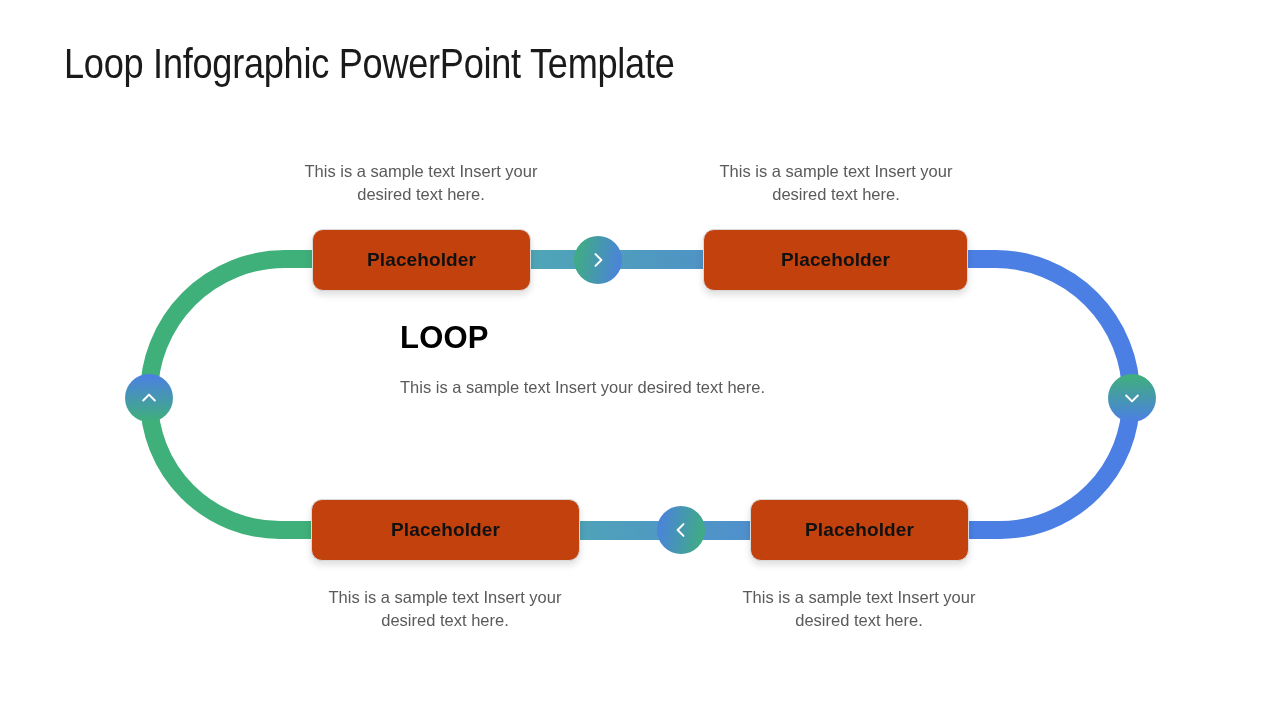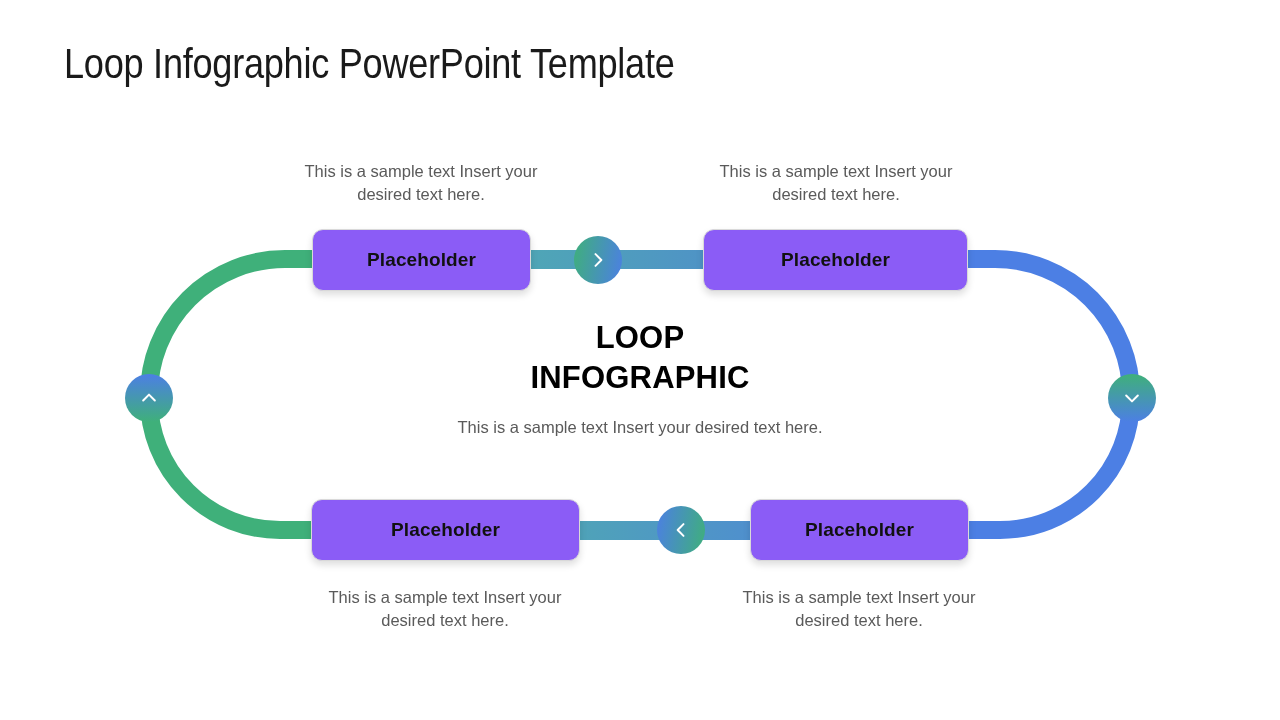--- a/index.html
+++ b/index.html
@@ -40,21 +40,21 @@
     top: 0;
     width: 1280px;
     height: 720px;
     pointer-events: none;
   }
 
   
   .ph-box {
     position: absolute;
     height: 62px;
-    background: #8b5cf6;
+    background: #c2410c;
     border: 1.4px solid #d9d9d9;
     border-radius: 11px;
     box-shadow: 0 4px 7px rgba(0,0,0,0.13);
     display: flex;
     align-items: center;
     justify-content: center;
     z-index: 6;
   }
   .ph-box .ph-label {
     font-size: 19px;
@@ -81,21 +81,20 @@
   #cap-tr { left: 696px; top: 160px; width: 280px; }
   #cap-bl { left: 305px; top: 586px; width: 280px; }
   #cap-br { left: 719px; top: 586px; width: 280px; }
 
   
   #center-block {
     position: absolute;
     left: 400px;
     top: 318px;
     width: 480px;
-    text-align: center;
     z-index: 5;
   }
   #center-title {
     font-size: 31px;
     font-weight: bold;
     line-height: 40px;
     color: #000000;
     letter-spacing: 0.2px;
   }
   #center-desc {
@@ -169,21 +168,20 @@
   <div class="ph-box" id="box-bl">
     <span class="ph-label">Placeholder</span>
   </div>
   <div class="ph-box" id="box-br">
     <span class="ph-label">Placeholder</span>
   </div>
 
   <div id="center-block">
     <div id="center-title">
       <div>LOOP</div>
-      <div>INFOGRAPHIC</div>
     </div>
     <div id="center-desc">This is a sample text Insert your desired text here.</div>
   </div>
 
   <div class="node" id="node-top">
     <span>
       <svg width="20" height="20" viewBox="0 0 24 24" fill="none" stroke="#ffffff" stroke-width="2.4" stroke-linecap="round" stroke-linejoin="round">
         <polyline points="9 5 16 12 9 19"></polyline>
       </svg>
     </span>

